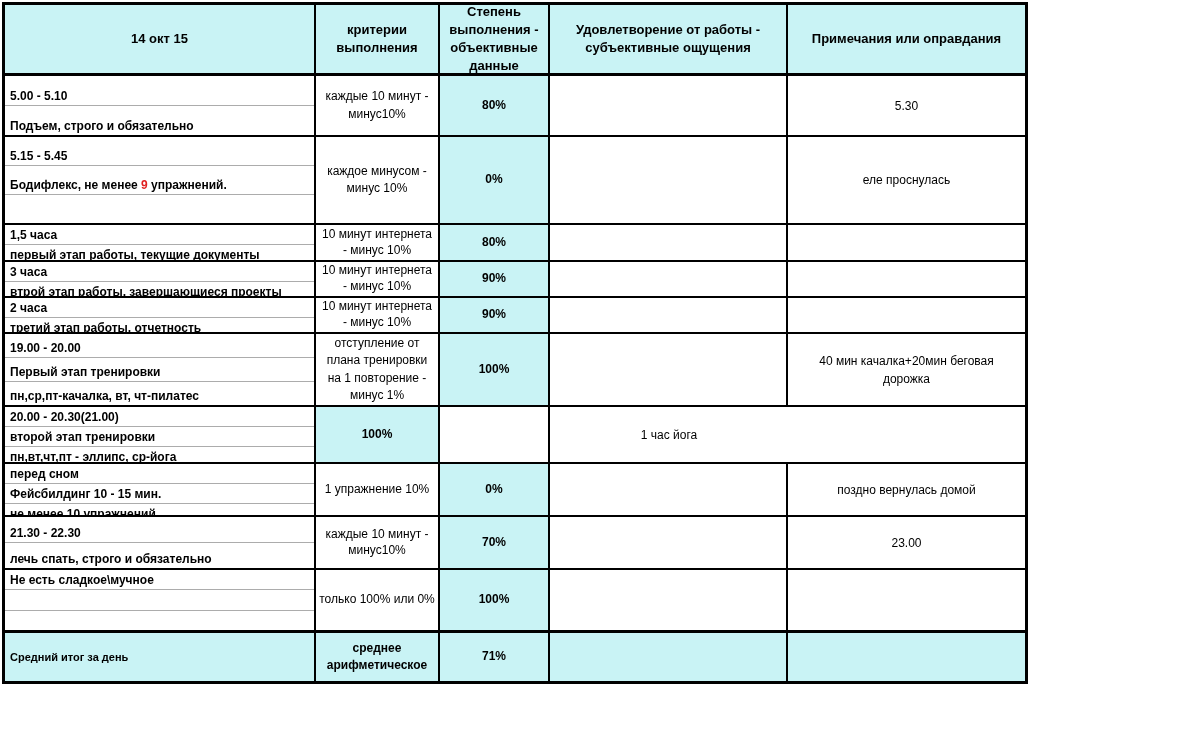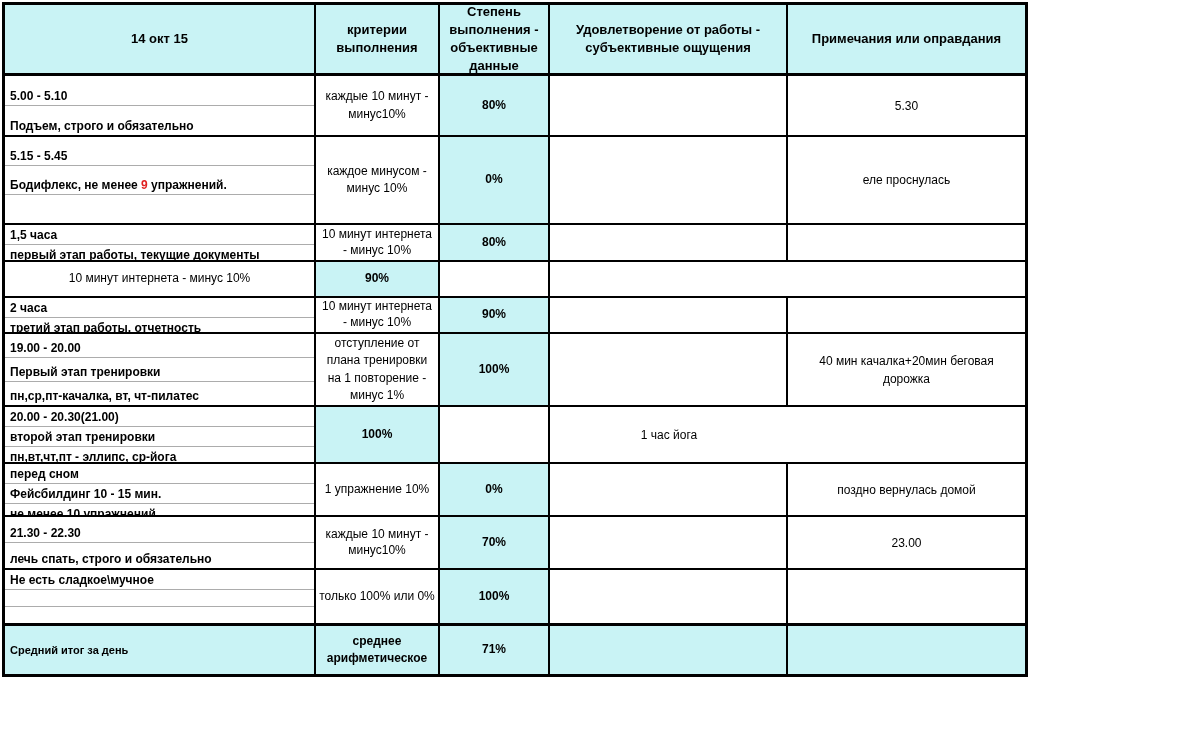--- a/index.html
+++ b/index.html
@@ -136,20 +136,24 @@
         <div class="tline">1,5 часа</div>
         <div class="tline">первый этап работы, текущие документы</div>
       </div>
       <div class="cell c-mid" style="line-height:1.3">10 минут интернета - минус 10%</div>
       <div class="cell c-mid c-degree cyan">80%</div>
       <div class="cell c-mid"></div>
       <div class="cell c-mid c-note"></div>
     </div>
 
     <div class="trow" style="height:36px">
+      <div class="cell c-task">
+        <div class="tline">3 часа</div>
+        <div class="tline">втрой этап работы, завершающиеся проекты</div>
+      </div>
       <div class="cell c-mid" style="line-height:1.3">10 минут интернета - минус 10%</div>
       <div class="cell c-mid c-degree cyan">90%</div>
       <div class="cell c-mid"></div>
       <div class="cell c-mid c-note"></div>
     </div>
 
     <div class="trow" style="height:36px">
       <div class="cell c-task">
         <div class="tline">2 часа</div>
         <div class="tline">третий этап работы, отчетность</div>
@@ -199,21 +203,21 @@
       <div class="cell c-task">
         <div class="tline">21.30 - 22.30</div>
         <div class="tline">лечь спать, строго и обязательно</div>
       </div>
       <div class="cell c-mid" style="line-height:1.3">каждые 10 минут - минус10%</div>
       <div class="cell c-mid c-degree cyan">70%</div>
       <div class="cell c-mid"></div>
       <div class="cell c-mid c-note">23.00</div>
     </div>
 
-    <div class="trow bb3" style="height:56px">
+    <div class="trow bb3" style="height:63px">
       <div class="cell c-task">
         <div class="tline">Не есть сладкое\мучное</div>
         <div class="tline"></div>
         <div class="tline"></div>
       </div>
       <div class="cell c-mid">только 100% или 0%</div>
       <div class="cell c-mid c-degree cyan">100%</div>
       <div class="cell c-mid"></div>
       <div class="cell c-mid c-note"></div>
     </div>

